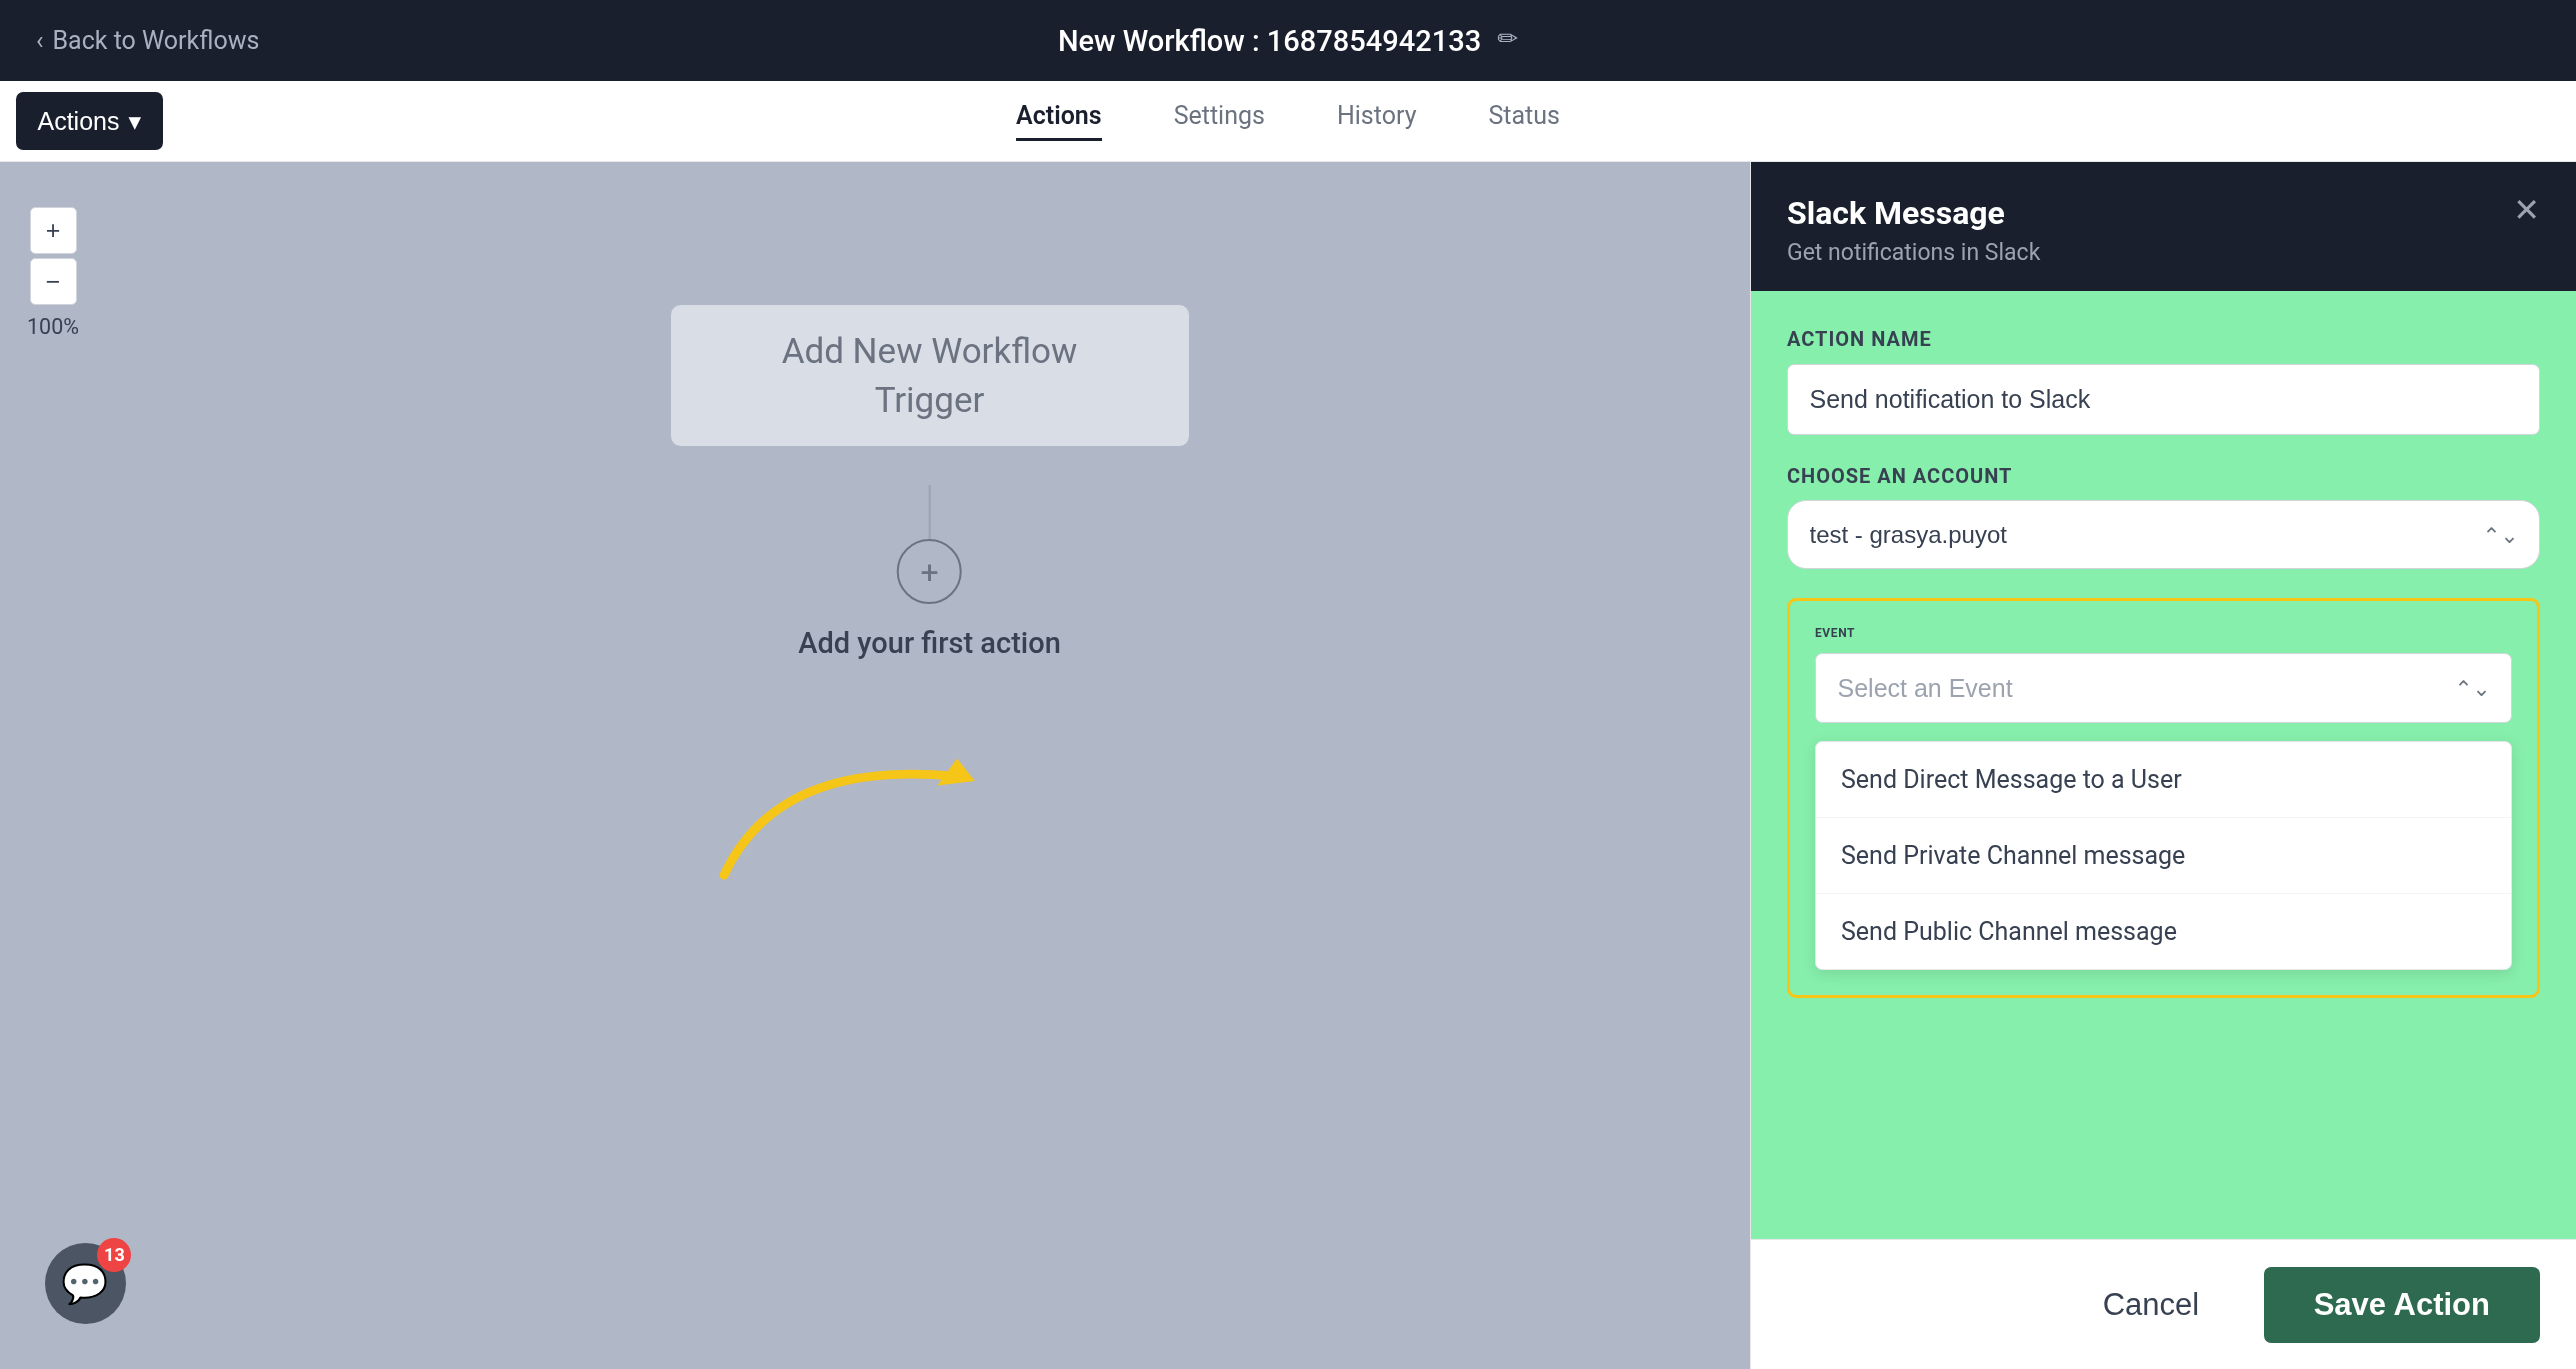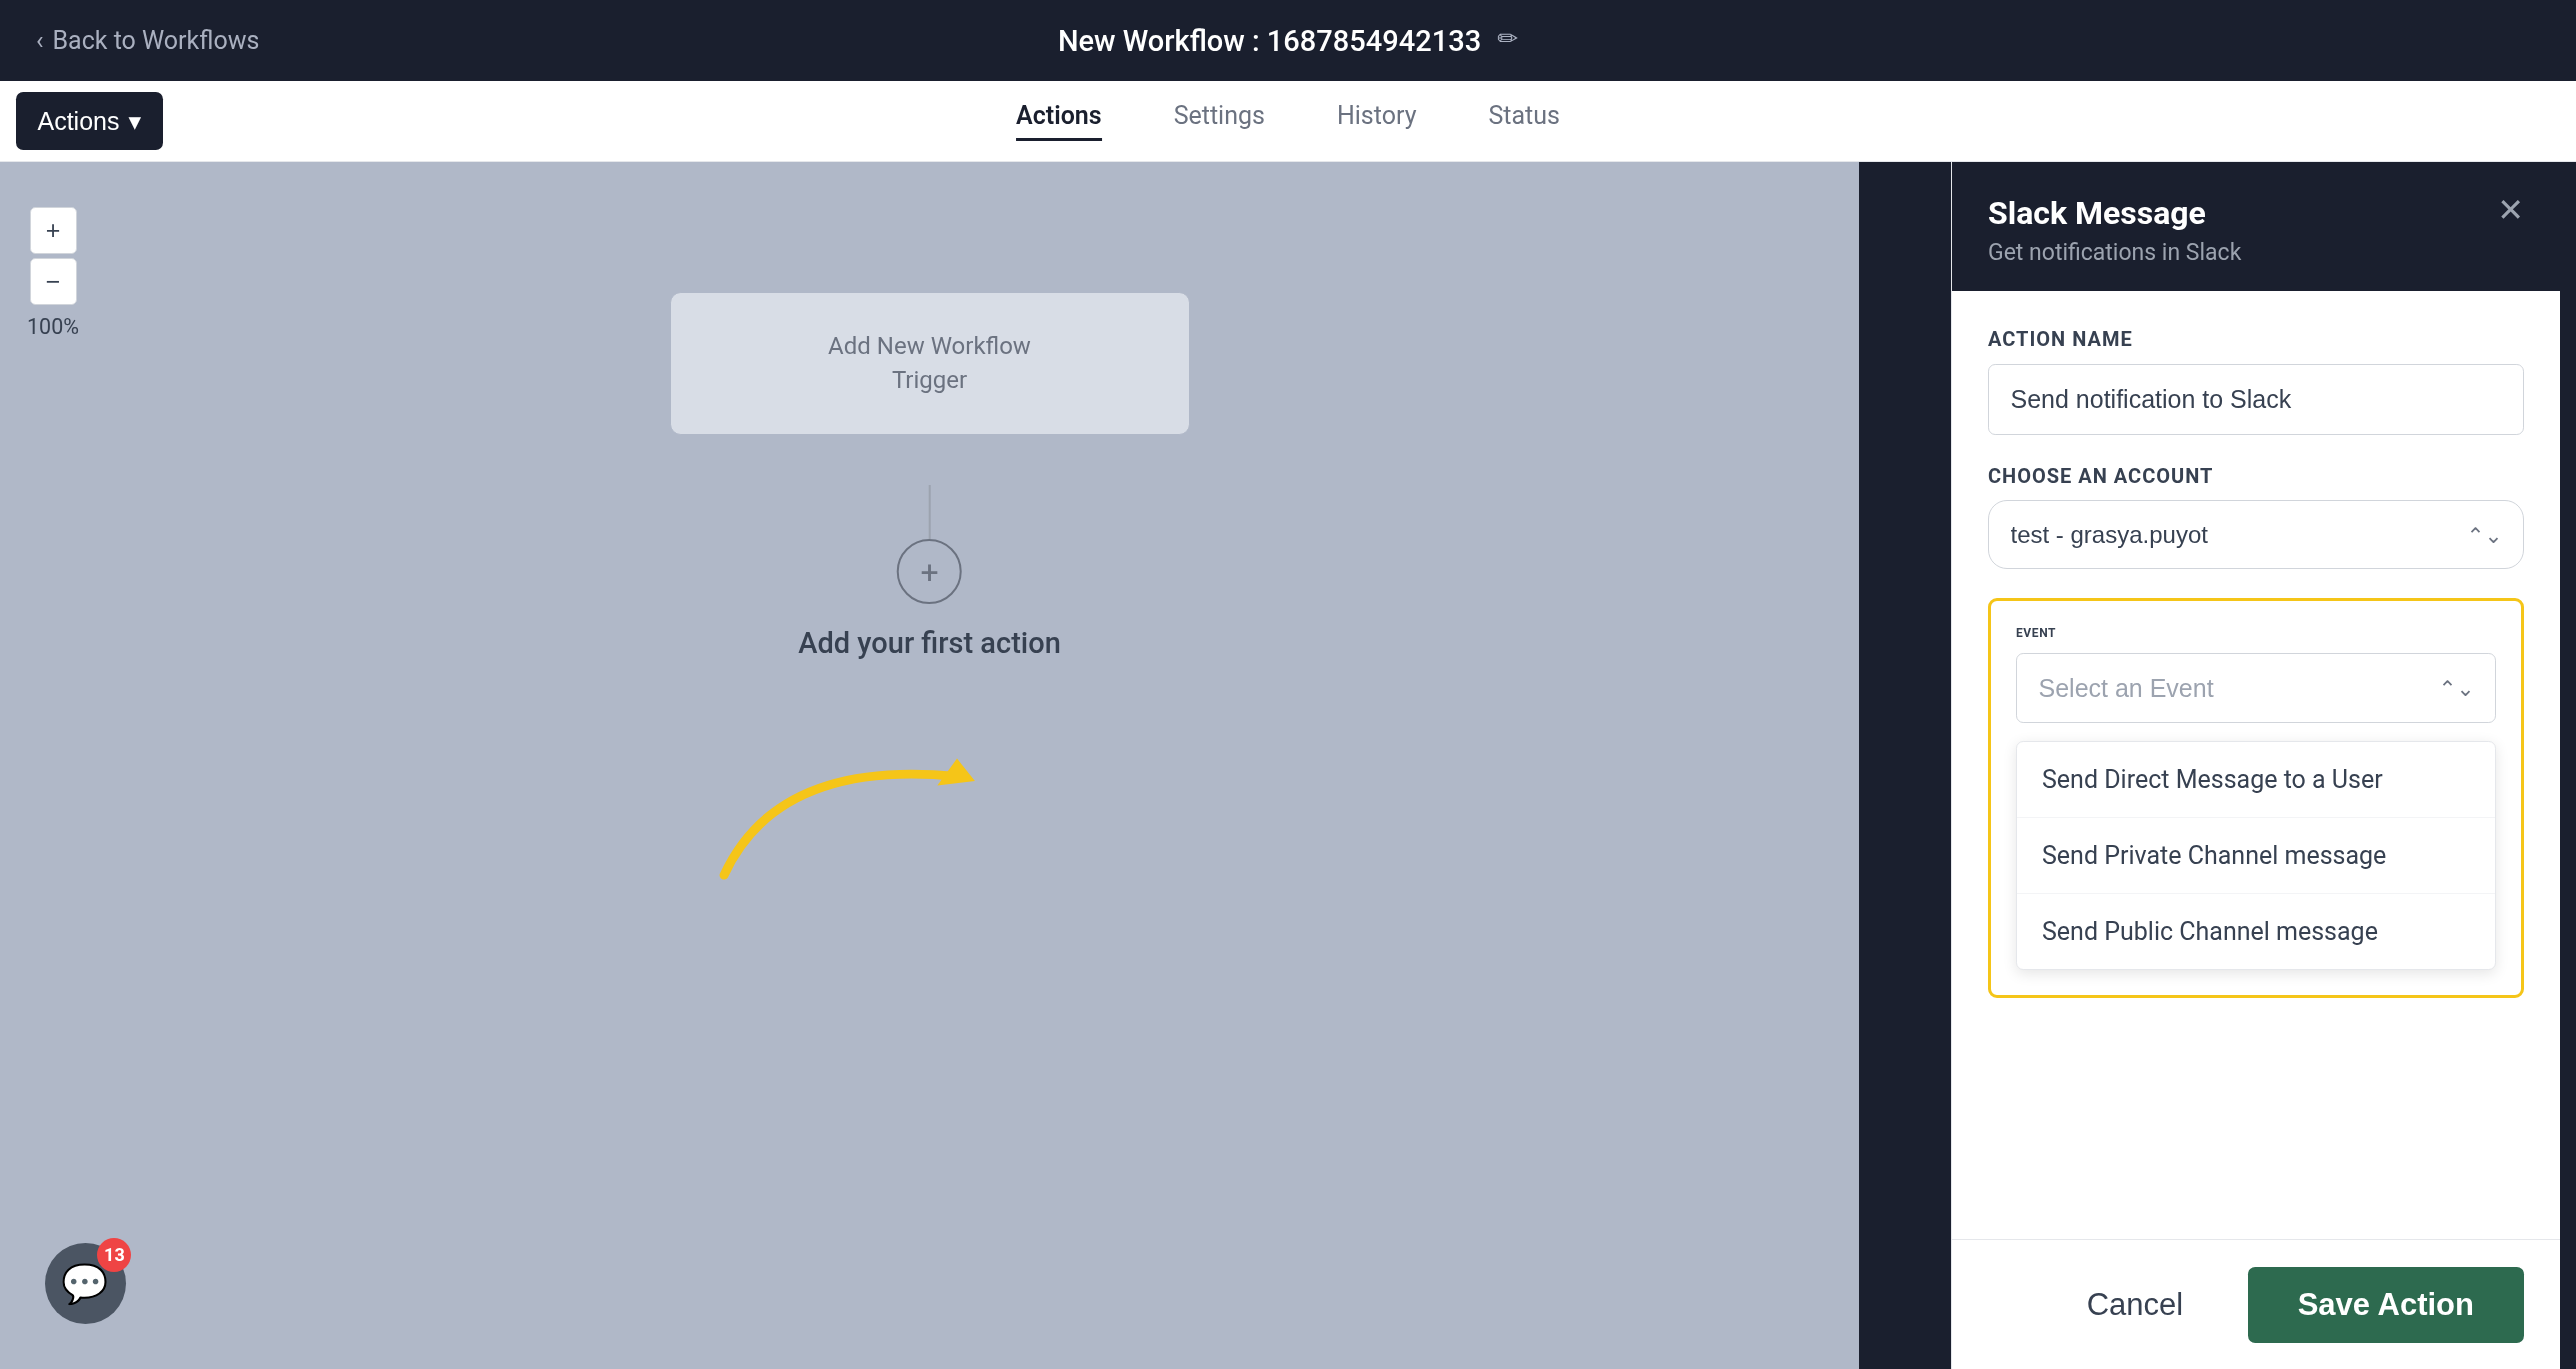--- a/index.html
+++ b/index.html
@@ -121,31 +121,31 @@
     .zoom-label {
       font-size: 21.5px;
       color: #374151;
       margin-top: 5.4px;
     }
 
     
     .trigger-box {
       position: absolute;
       left: 50%;
-      top: 130px;
+      top: 142px;
       transform: translateX(-50%);
       width: 520px;
       height: 143px;
       background: #d8dde6;
       border: 1.8px solid #b0b8c8;
       border-radius: 10.8px;
       display: flex;
       align-items: center;
       justify-content: center;
-      font-size: 24px;
+      font-size: 35px;
       color: #6b7280;
       text-align: center;
       line-height: 1.4;
     }
 
     
     .add-action-connector {
       position: absolute;
       left: 50%;
       top: 323px;
@@ -184,25 +184,25 @@
       position: absolute;
       left: 38%;
       top: 42%;
       width: 287px;
       height: 224px;
     }
 
     
     .right-panel {
       position: absolute;
-      right: 16px;
+      right: 0;
       top: 0;
-      width: 609px;
+      width: 826px;
       height: calc(1369px - 161px);
-      background: #ffffff;
+      background: #86efac;
       border-left: 1.8px solid #e5e7eb;
       display: flex;
       flex-direction: column;
     }
     .panel-header {
       background: #1a1f2e;
       padding: 32px 36px 25px;
       display: flex;
       align-items: flex-start;
       justify-content: space-between;

